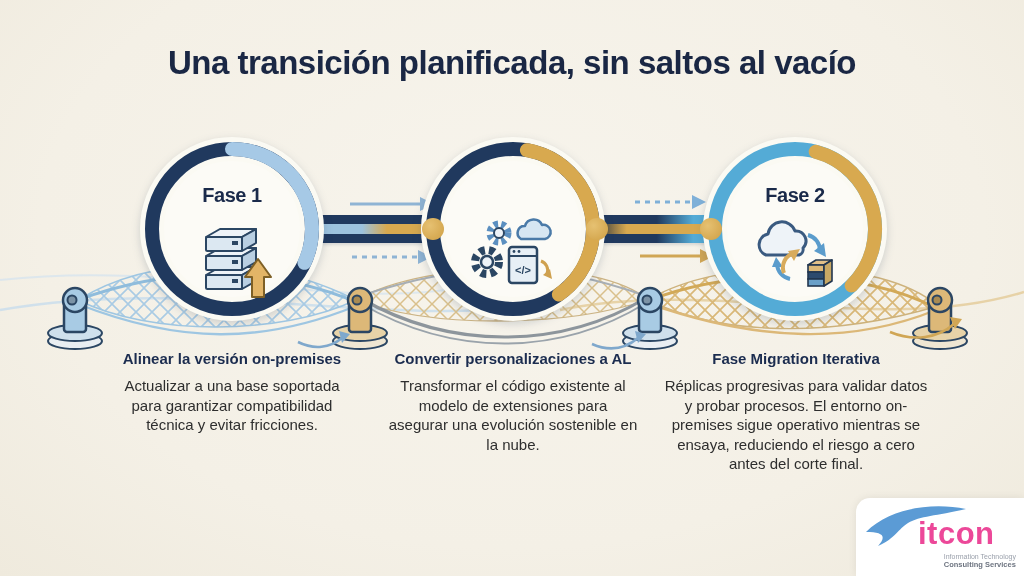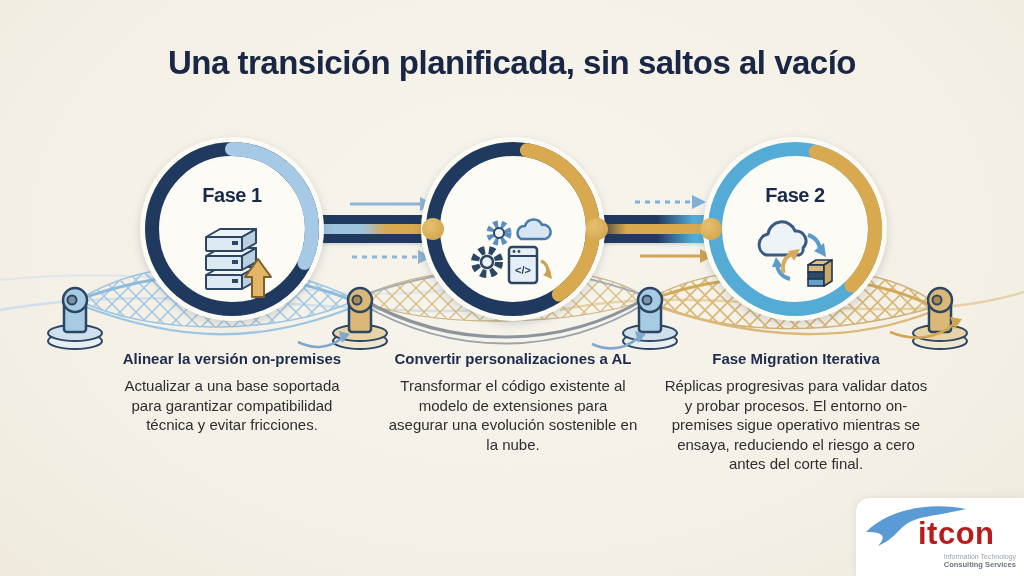--- a/index.html
+++ b/index.html
@@ -40,21 +40,21 @@
   .desc h3{margin:0 0 9px 0;font-size:15px;line-height:1.16;font-weight:bold;color:#1b2c4f;}
   .desc p{margin:0;font-size:15px;line-height:1.3;color:#2e2e2e;}
   
   .logo-card{
     position:absolute;right:0;bottom:0;width:168px;height:78px;background:#ffffff;
     border-radius:14px 0 0 0;box-shadow:0 0 8px rgba(0,0,0,.08);
   }
   .logo-card .swoosh{position:absolute;left:6px;top:4px;}
   .logo-card .brand{
     position:absolute;left:62px;top:20px;font-size:31px;font-weight:bold;
-    color:#b91c1c;letter-spacing:0.5px;line-height:1;
+    color:#ec4899;letter-spacing:0.5px;line-height:1;
   }
   .logo-card .tag{position:absolute;right:8px;top:55px;text-align:left;line-height:1.15;}
   .logo-card .tag .t1{font-size:7px;color:#9aa0ab;display:block;}
   .logo-card .tag .t2{font-size:7.5px;color:#6d7480;font-weight:bold;display:block;}
 </style>
 </head>
 <body>
 
 <div class="canvas">
 

